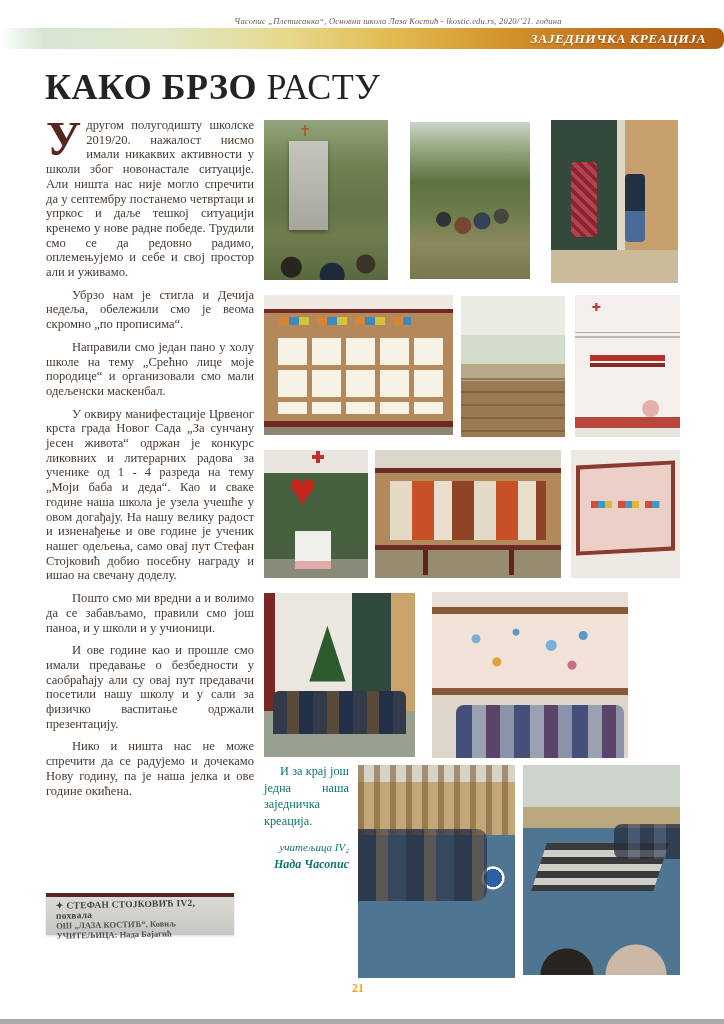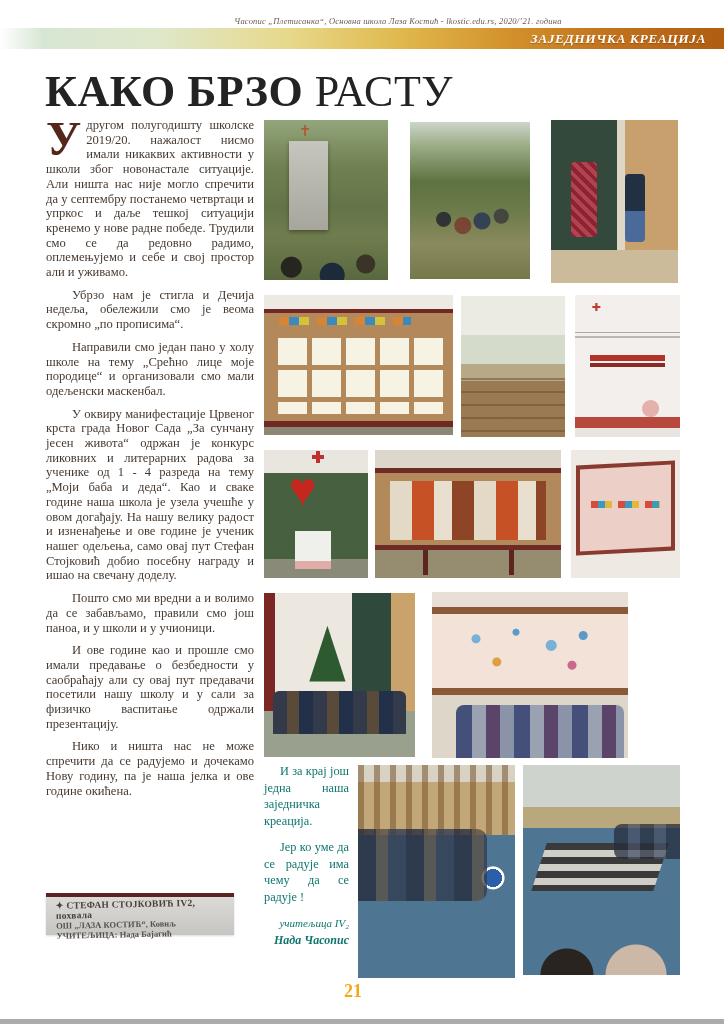--- a/index.html
+++ b/index.html
@@ -5,26 +5,26 @@
   html,body{margin:0;padding:0;}
   body{width:724px;height:1024px;position:relative;background:#ffffff;
        font-family:"Liberation Serif","DejaVu Serif",serif;overflow:hidden;}
 
   
   .page-header{position:absolute;top:16px;left:0;width:100%;text-align:center;
     font-style:italic;font-size:8.5px;color:#6a5a50;letter-spacing:.2px;padding-left:36px;}
   .banner{position:absolute;top:28px;left:0;width:724px;height:21px;
     background:linear-gradient(90deg,#ffffff 0%,#d7e6d4 6%,#dfe8c9 22%,#e7d88a 40%,
                #e0b94e 55%,#d3922c 70%,#c1701b 85%,#b05d12 100%);
-    display:flex;align-items:center;justify-content:flex-end;}
+    display:flex;align-items:center;justify-content:flex-end;border-radius:8px;}
   .banner span{font-style:italic;font-weight:bold;font-size:13.5px;color:#ffffff;
     padding-right:18px;letter-spacing:.5px;text-shadow:0 1px 1px rgba(90,50,0,.45);}
 
   
-  .title{position:absolute;left:45px;top:66px;font-size:44px;color:#232323;
+  .title{position:absolute;left:45px;top:66px;font-size:36px;color:#232323;
     letter-spacing:.5px;white-space:nowrap;}
   .title .strong{font-weight:bold;}
   .title .light{font-weight:normal;}
 
   
   .column{position:absolute;left:46px;top:118px;width:208px;
     font-size:12.6px;line-height:14.7px;color:#473a31;text-align:justify;}
   .column p{margin:0 0 8px 0;text-indent:26px;}
   .column p.first{text-indent:0;}
   .dropcap{float:left;font-size:48px;line-height:38px;padding:2px 5px 0 0;
@@ -39,21 +39,21 @@
   .clip-l2,.clip-l3{font-size:8.5px;font-weight:bold;color:#55504b;}
 
   
   .closing{position:absolute;left:264px;top:763px;width:85px;
     font-size:12.3px;line-height:16.5px;color:#0f766e;text-align:justify;}
   .closing p{margin:0 0 10px 0;text-indent:16px;}
   .signature{text-align:right;font-style:italic;margin-top:4px;}
   .sig-role{font-size:11px;font-style:italic;}
   .sig-name{font-size:12px;font-weight:bold;}
 
-  .page-number{position:absolute;left:344px;top:981px;font-size:18px;
+  .page-number{position:absolute;left:352px;top:981px;font-size:12px;
     font-weight:bold;color:#f2a818;}
 
   .bottom-bar{position:absolute;left:0;top:1019px;width:724px;height:5px;background:#adaaad;}
 
   
   .photo{position:absolute;overflow:hidden;}
 
   #ph-a{left:264px;top:120px;width:124px;height:160px;
     background:
       radial-gradient(circle at 22% 92%, #26251e 0 10px, rgba(0,0,0,0) 11px),
@@ -211,21 +211,20 @@
 <div class="clipping">
   <div class="inner">
     <div class="clip-l1">✦ СТЕФАН СТОЈКОВИЋ IV2, похвала</div>
     <div class="clip-l2">ОШ „ЛАЗА КОСТИЋ“, Ковиљ</div>
     <div class="clip-l3">УЧИТЕЉИЦА: Нада Бајагић</div>
   </div>
 </div>
 
 <div class="closing">
   <p>И за крај још једна наша заједничка креација.</p>
-  <p>Јер ко уме да се радује има чему да се радује !</p>
   <div class="signature">
     <div class="sig-role">учитељица IV₂</div>
     <div class="sig-name">Нада Часопис</div>
   </div>
 </div>
 
 <div id="ph-a" class="photo" title="Children gathered around a white memorial monument with a cross, outdoors among trees"></div>
 <div id="ph-b" class="photo" title="Group of pupils standing in the schoolyard with a teacher"></div>
 <div id="ph-c" class="photo" title="Girl in straw hat and plaid shirt and boy with a bat in front of a green chalkboard"></div>
 <div id="ph-d" class="photo" title="Cork bulletin board „Срећно лице моје породице“ with children's drawings"></div>

